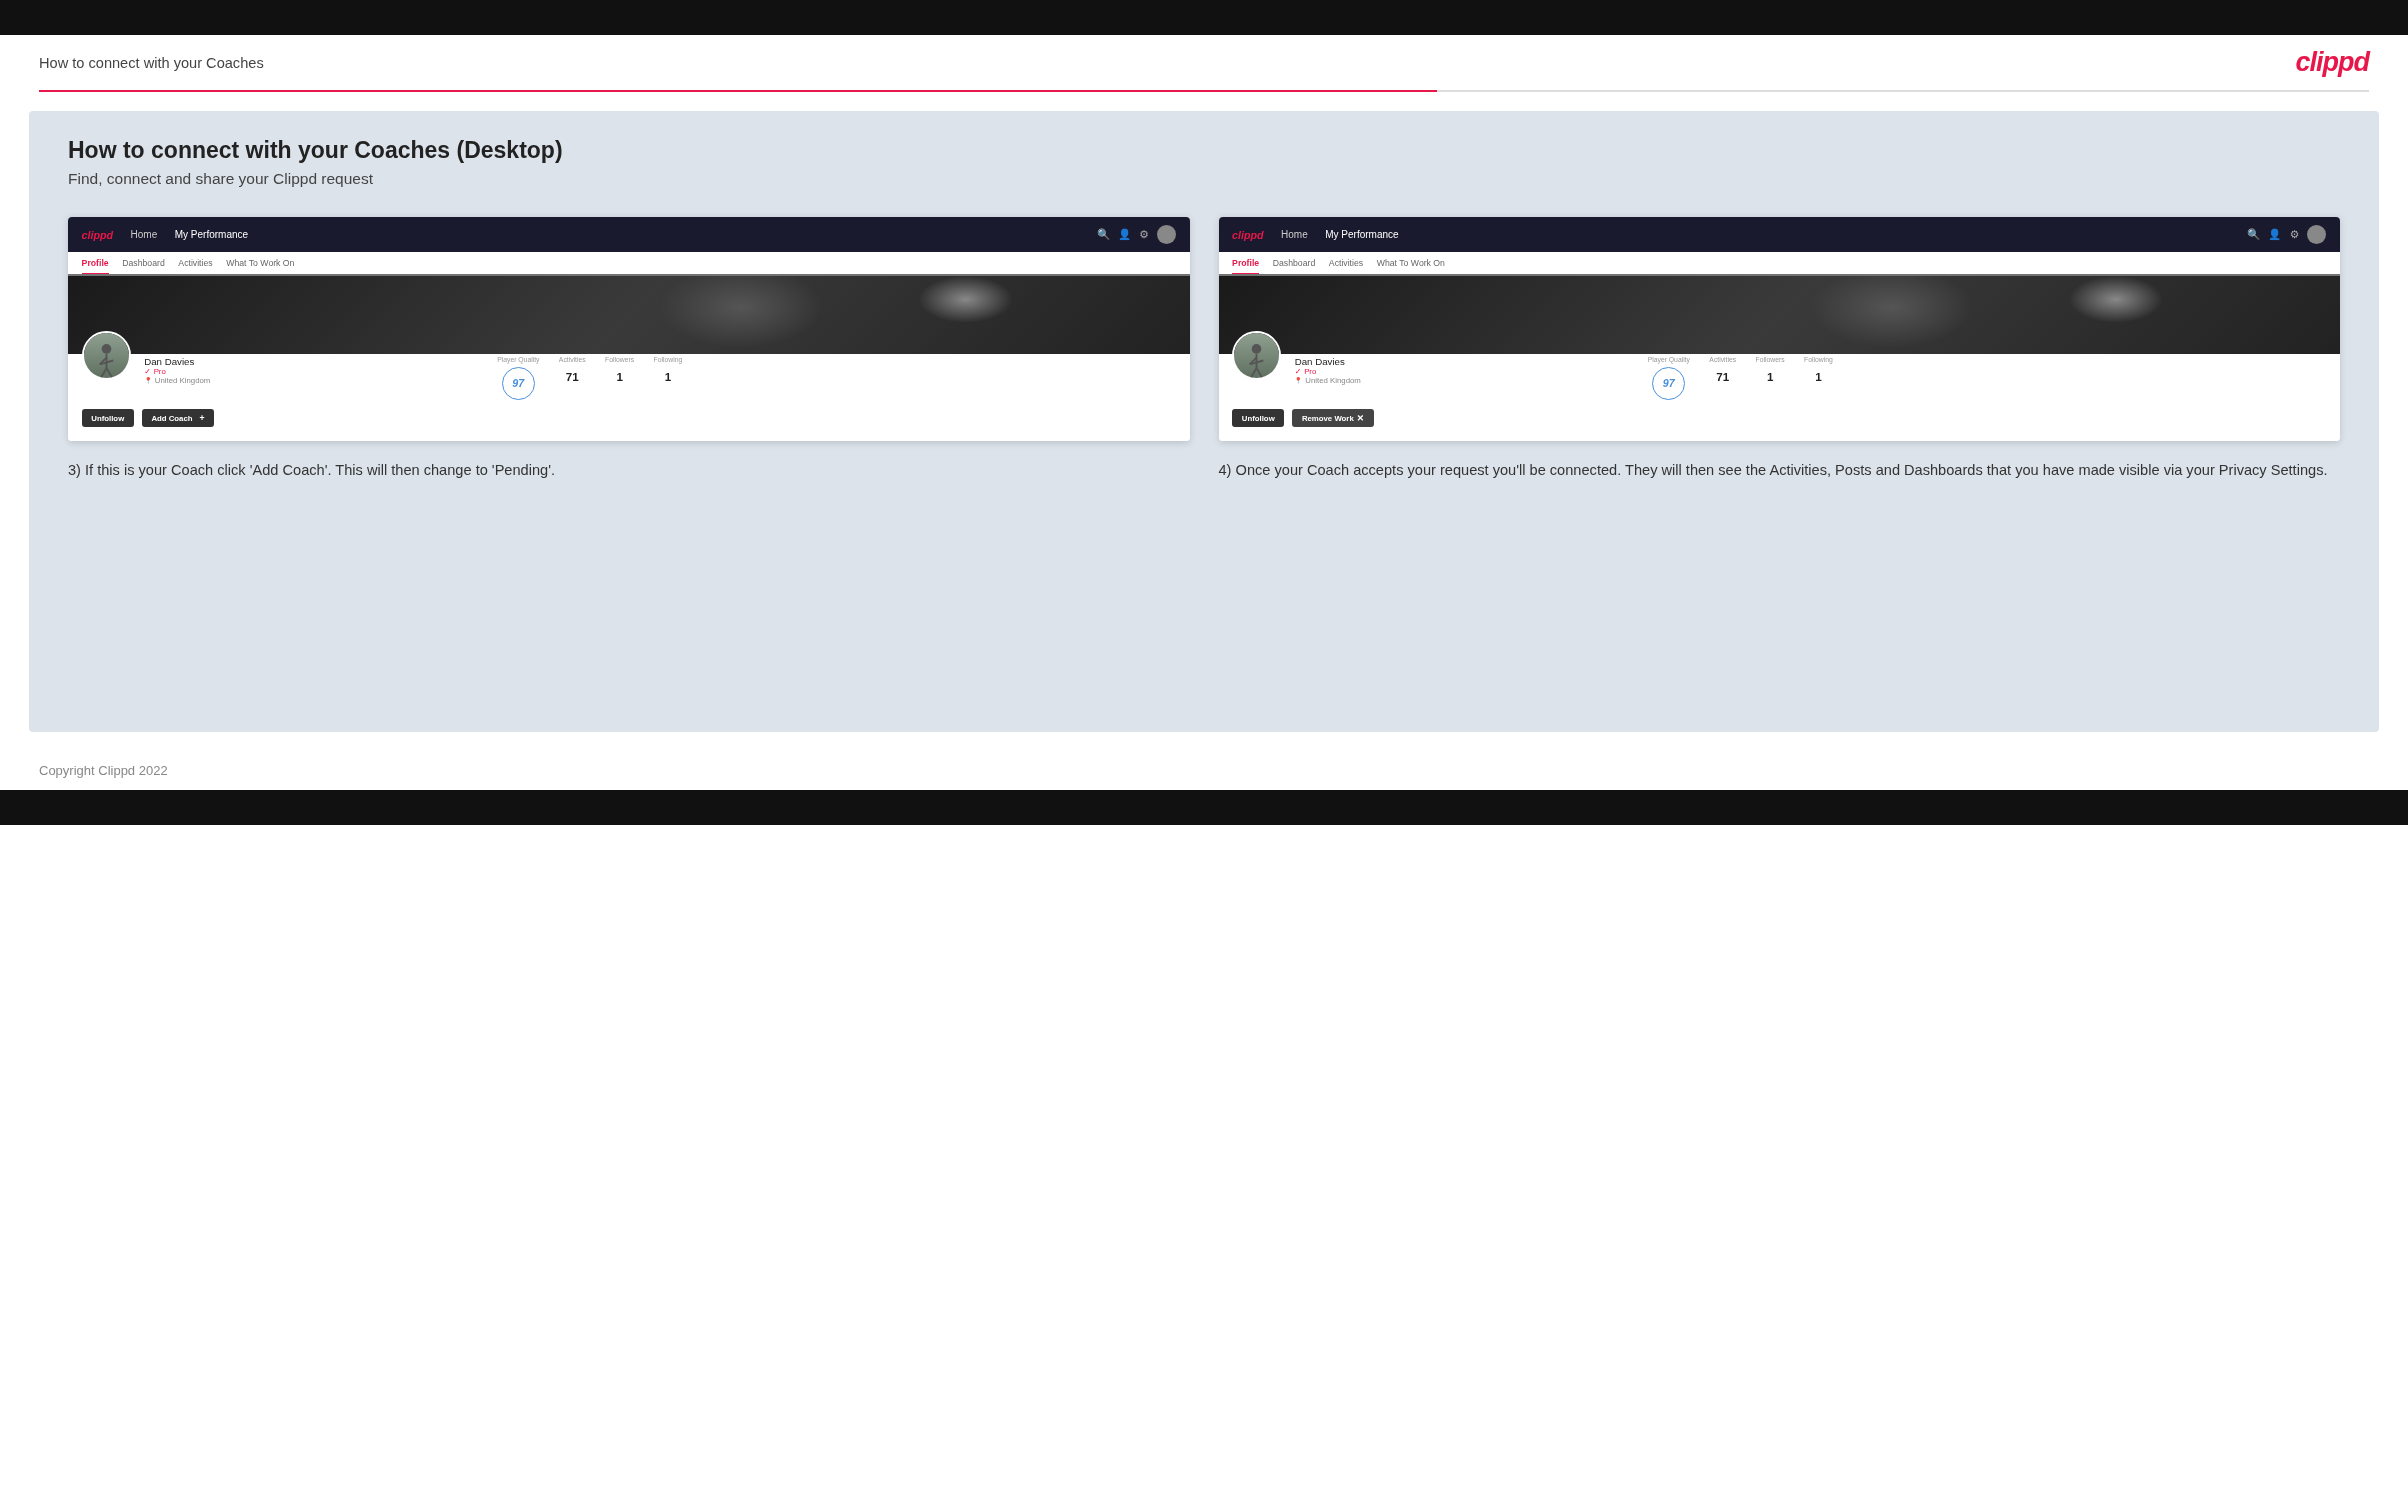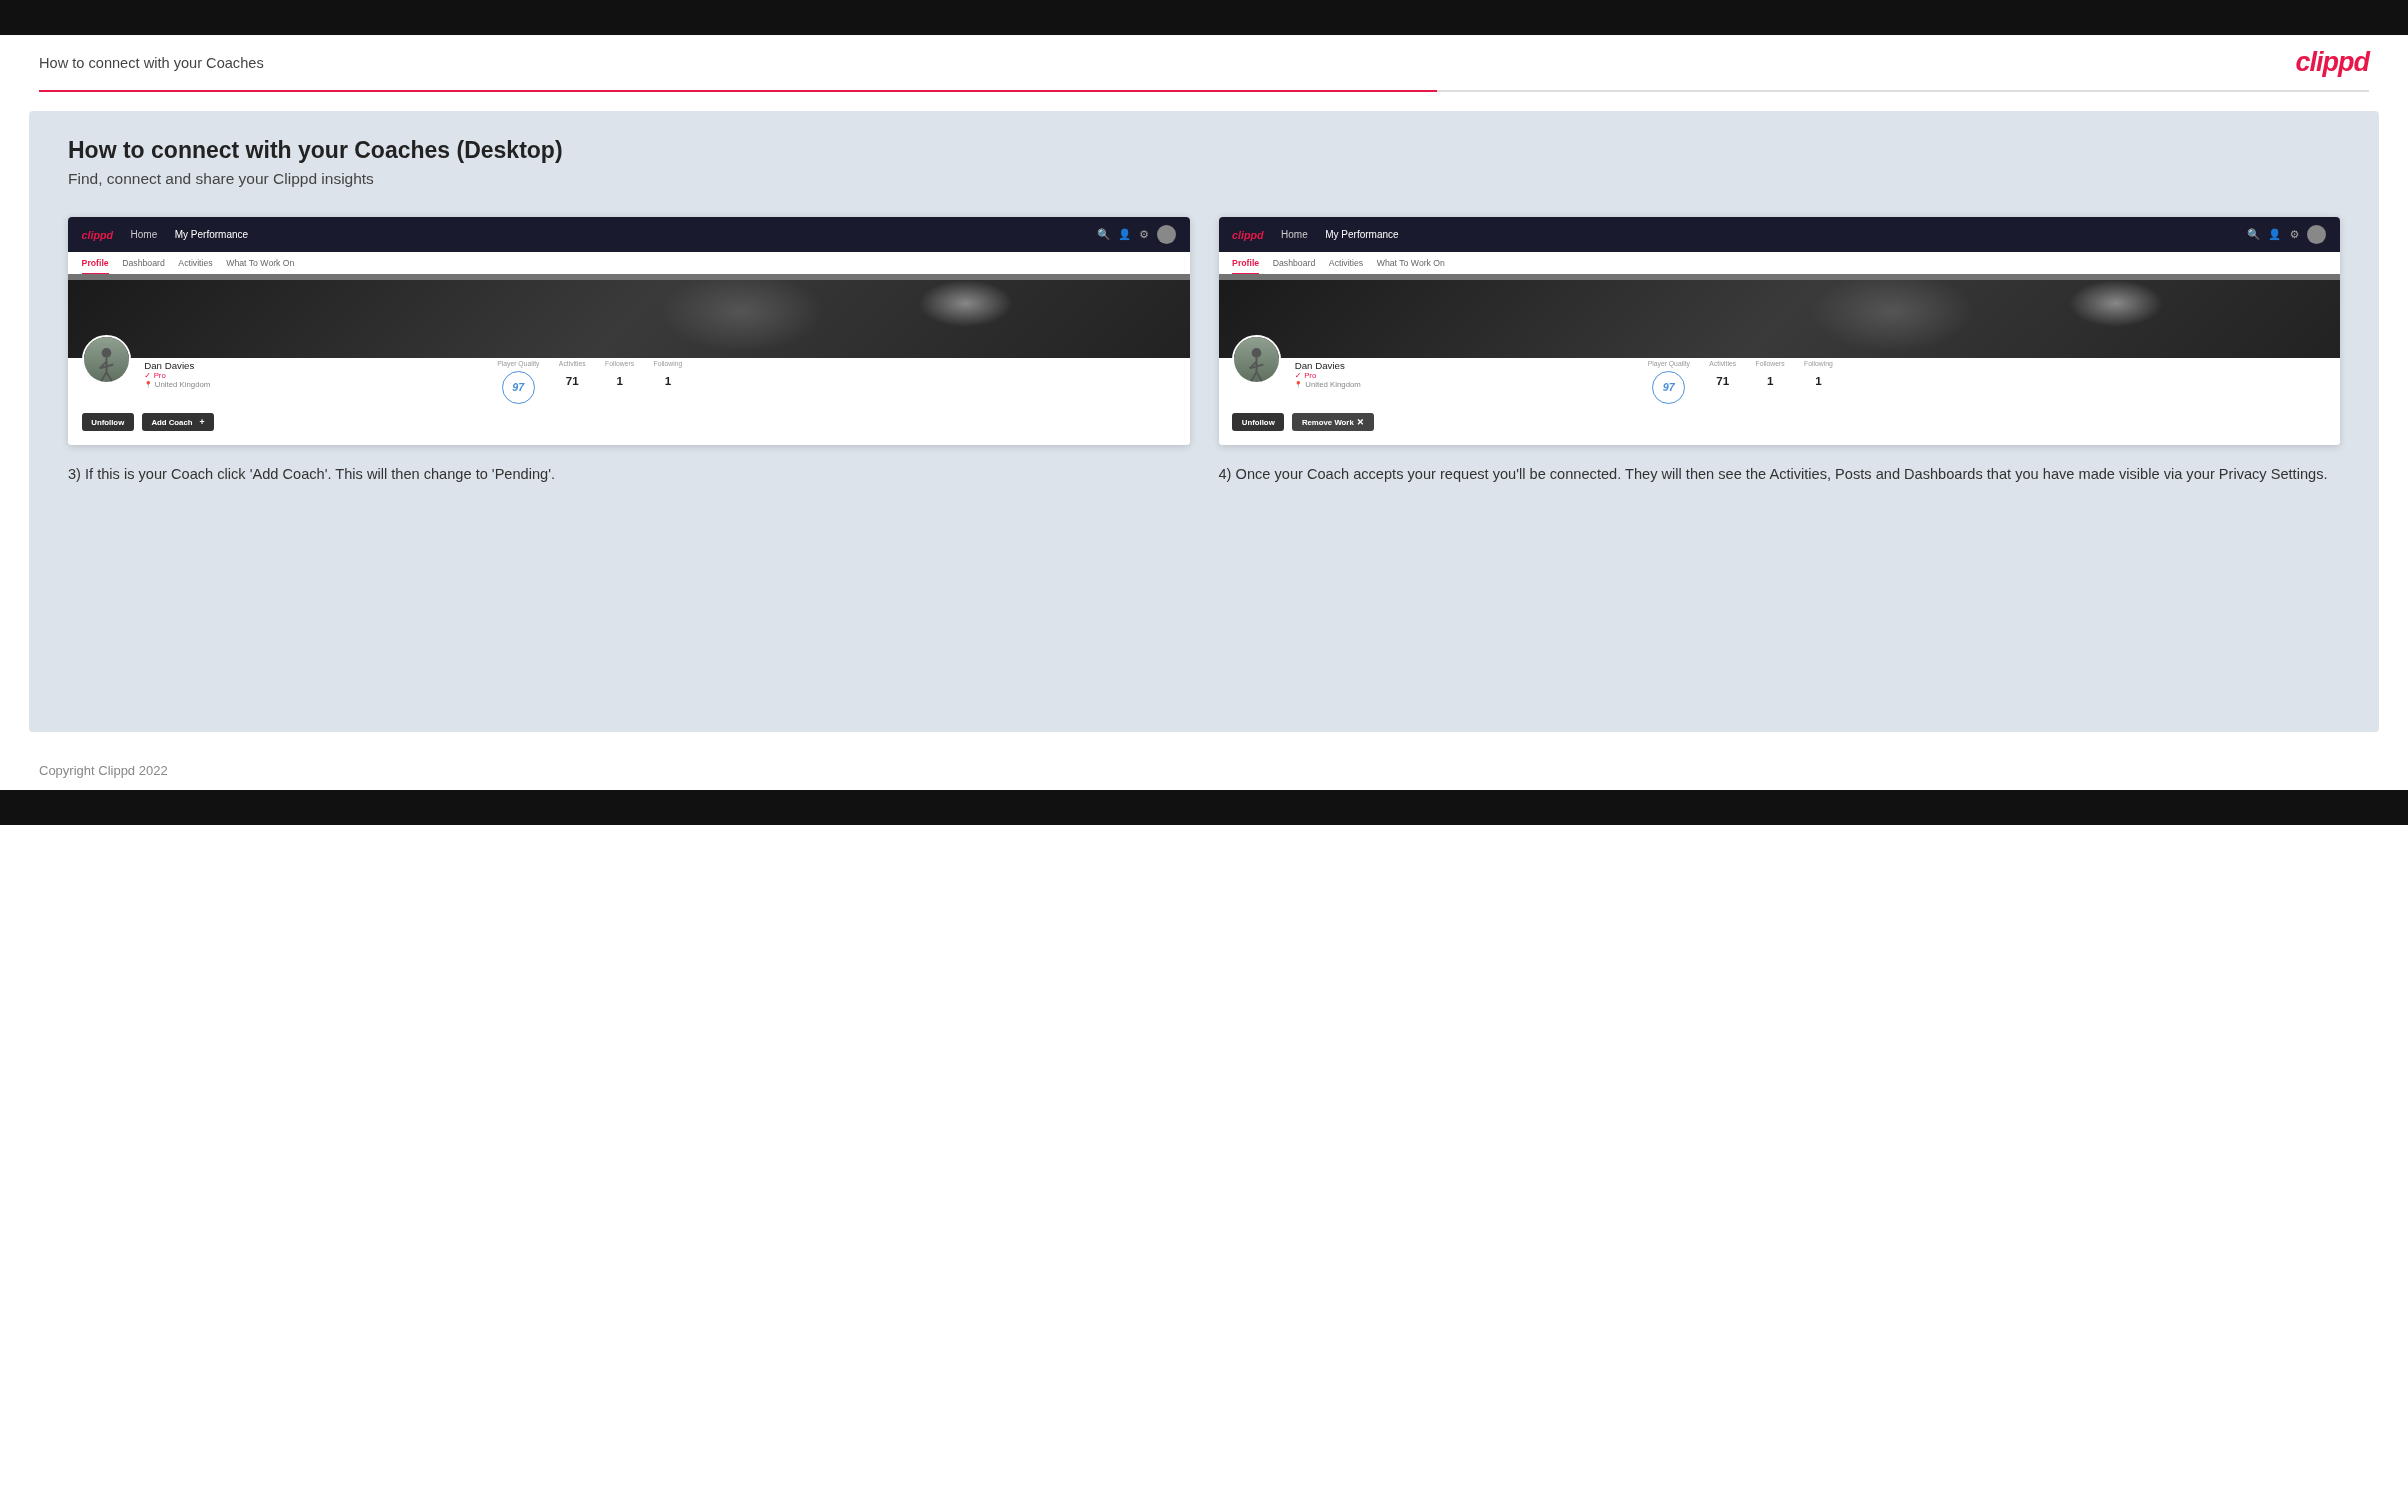--- a/index.html
+++ b/index.html
@@ -124,21 +124,21 @@
       background: #888;
       border-radius: 50%;
     }
 
     
     .mock-tabs {
       background: #fff;
       padding: 5.8px 13.6px 0;
       display: flex;
       gap: 13.6px;
-      border-bottom: 6px solid #737373;
+      border-bottom: 2px solid #737373;
     }
     .mock-tab {
       font-size: 8.7px;
       color: #666;
       padding-bottom: 4.9px;
       cursor: pointer;
     }
     .mock-tab.active {
       color: #e8174a;
       border-bottom: 1.9px solid #e8174a;
@@ -313,21 +313,21 @@
 
 <div class="header">
   <span class="header-title">How to connect with your Coaches</span>
   <span class="logo">clippd</span>
 </div>
 
 <div class="divider"></div>
 
 <div class="main-content">
   <h1 class="main-title">How to connect with your Coaches (Desktop)</h1>
-  <p class="main-subtitle">Find, connect and share your Clippd insights</p>
+  <p class="main-subtitle">Find, connect and share your Clippd request</p>
 
   <div class="columns">
 
     <div class="column">
       <div class="mock-browser">
 
         <div class="mock-nav">
           <span class="mock-logo">clippd</span>
           <span class="mock-nav-item">Home</span>
           <span class="mock-nav-item active">My Performance</span>

